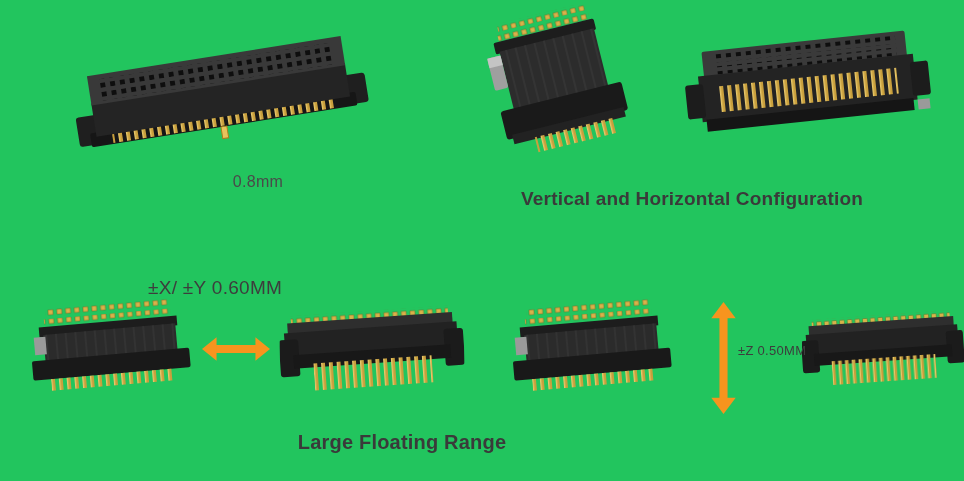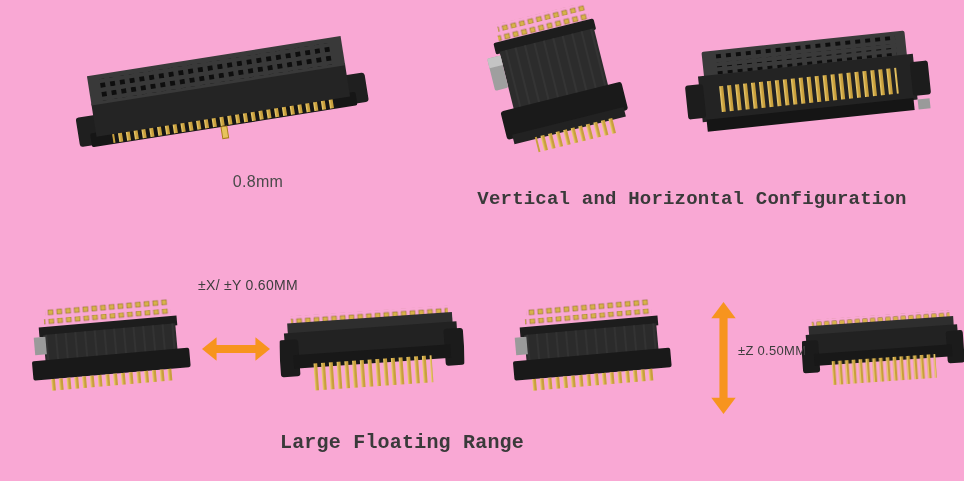--- a/index.html
+++ b/index.html
@@ -2,21 +2,21 @@
 <html><head>
 <meta charset="utf-8">
 <style>
   html, body { margin: 0; padding: 0; background: #ffffff; }
   body { font-family: "Liberation Sans", sans-serif; }
 
   .page {
     position: relative;
     width: 964px;
     height: 481px;
-    background: #f9a8d4;
+    background: #22c55e;
     overflow: hidden;
   }
 
   .abs { position: absolute; }
   .img svg { width: 100%; height: 100%; display: block; }
 
   
   .conn-long  { left: 72px;  top: 18px;  width: 298px; height: 158px; }
   .conn-vert  { left: 468px; top: 4px;   width: 178px; height: 180px; }
   .conn-horiz { left: 678px; top: 12px;  width: 260px; height: 156px; }
@@ -30,33 +30,32 @@
   .arrow-h { left: 202px; top: 336px; width: 68px;  height: 26px; }
   .arrow-v { left: 710px; top: 302px; width: 27px;  height: 112px; }
 
   
   .caption {
     margin: 0;
     font-weight: bold;
     color: #3a3a3a;
     text-align: center;
     letter-spacing: 0.2px;
-    font-family: Liberation Mono, monospace;
   }
   .top-caption    { left: 420px; top: 188px; width: 544px; font-size: 19px; }
   .bottom-caption { left: 0;     top: 431px; width: 804px; font-size: 20px; }
 
   .pitch-label {
     left: 198px; top: 173px; width: 120px;
     text-align: center; font-size: 16px; color: #4a4a4a;
     letter-spacing: 0.3px;
   }
   .xy-label {
-    left: 156px; top: 277px; width: 184px;
-    text-align: center; font-size: 14px; color: #3d3d3d;
+    left: 148px; top: 277px; width: 184px;
+    text-align: left; font-size: 19px; color: #3d3d3d;
     letter-spacing: 0.3px;
   }
   .z-label {
     left: 738px; top: 343px; width: 110px;
     text-align: left; font-size: 13px; color: #3d3d3d;
     letter-spacing: 0.3px;
     z-index: 2;
   }
 
   .defs-holder { position: absolute; width: 0; height: 0; overflow: hidden; }

